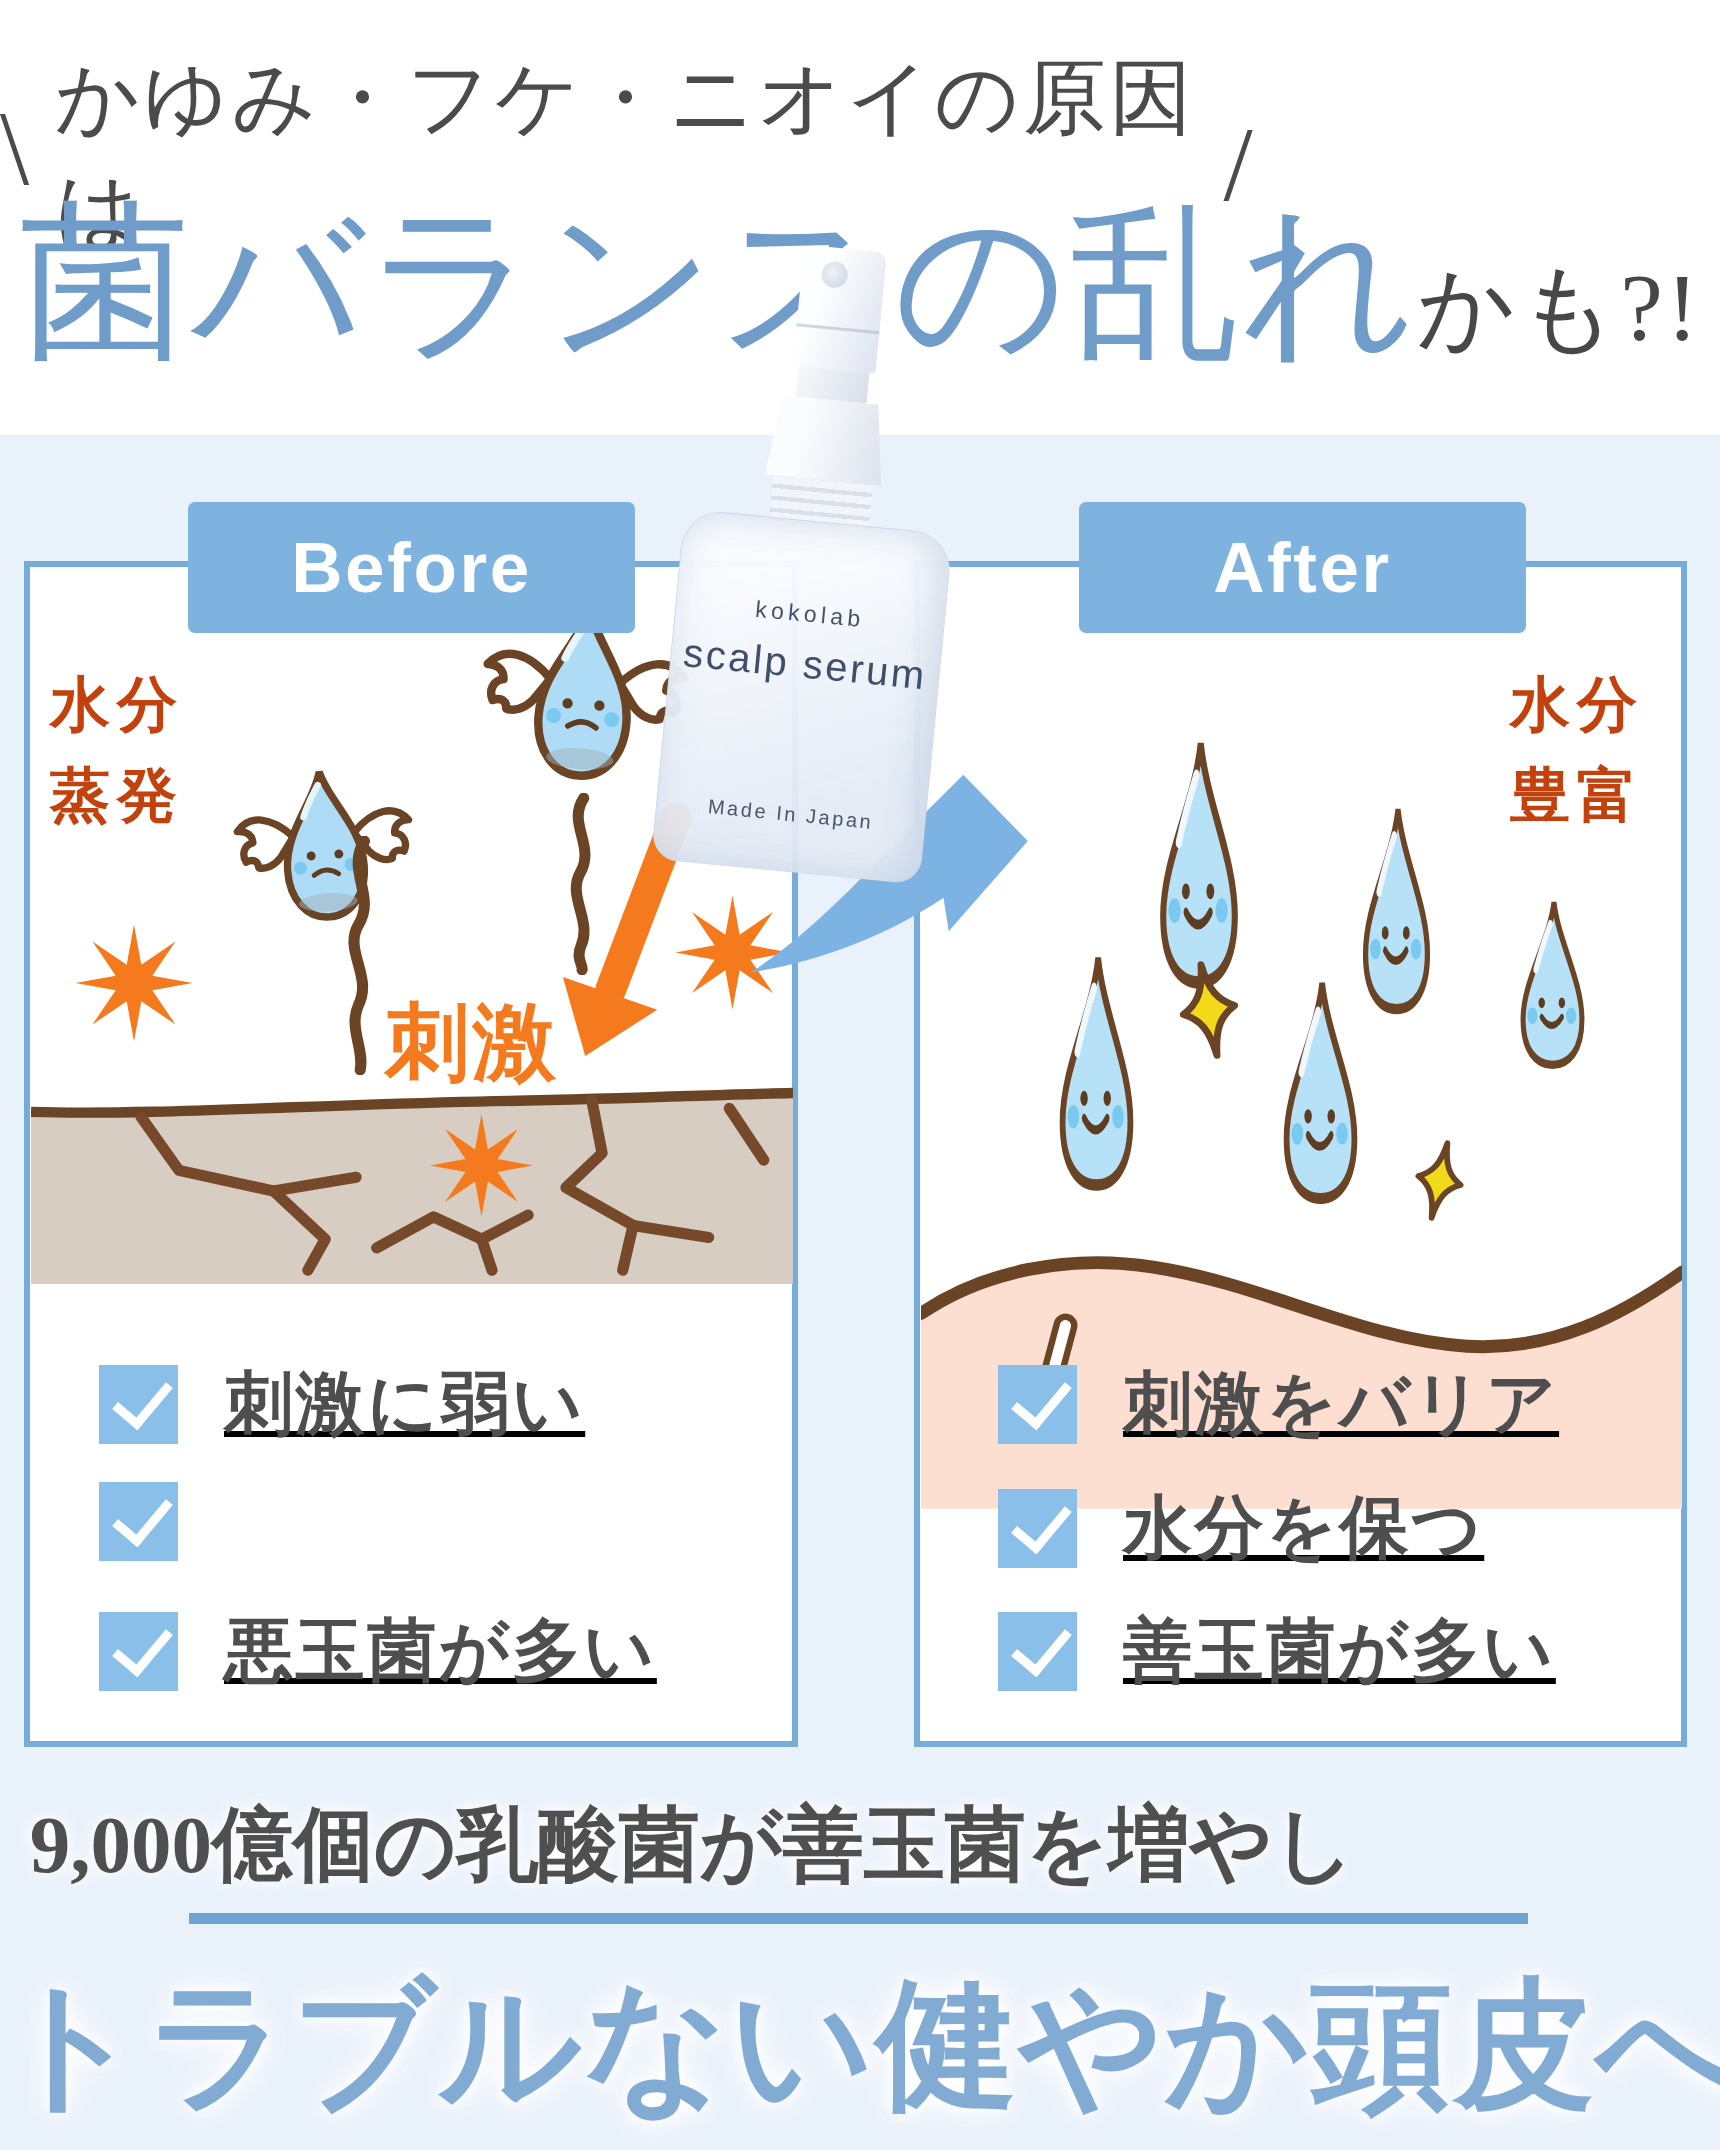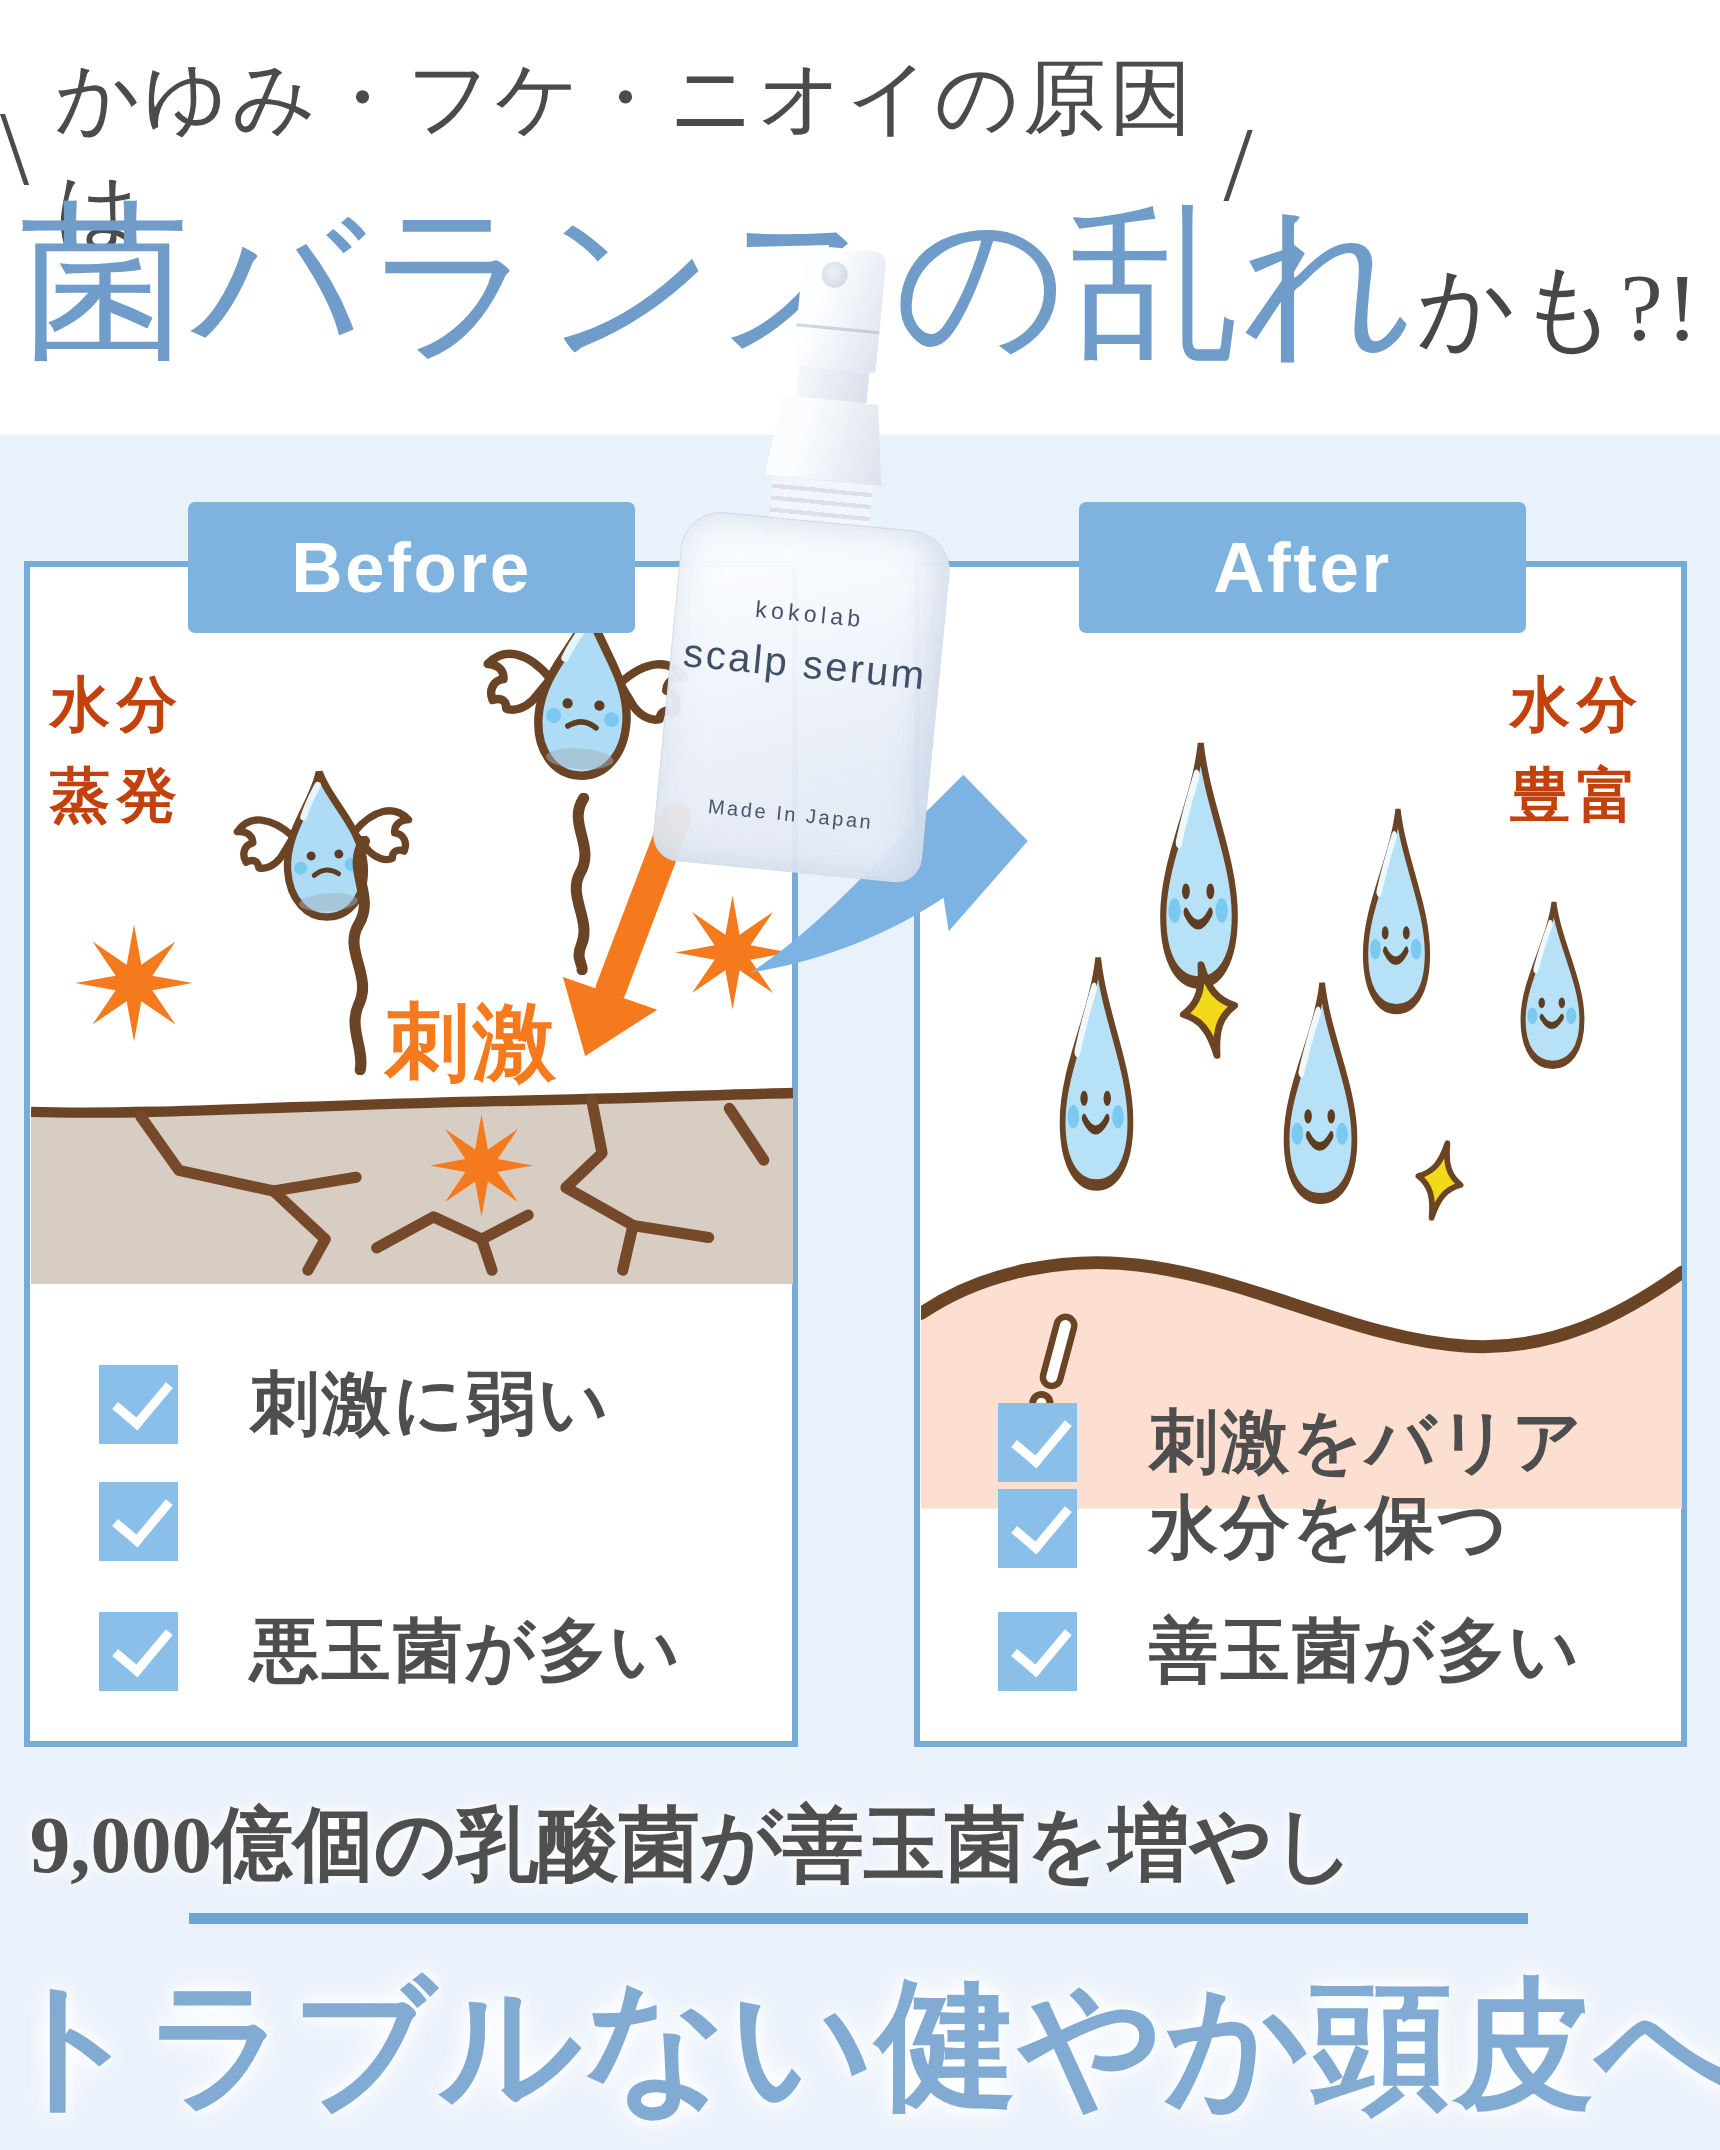--- a/index.html
+++ b/index.html
@@ -17,21 +17,21 @@
   .title-main{font-size:170px;color:#6f9cc8;letter-spacing:1.7px;}
   .title-suffix{font-size:96px;color:#474747;letter-spacing:3.4px;}
   
   .bluebg{left:0;top:435px;width:1721px;height:1716px;background:#e9f1fb;}
   .panel{background:#ffffff;border:6.9px solid #77abd8;z-index:1;}
   .plabel{background:#7db3de;color:#ffffff;text-align:center;z-index:3;
           font-weight:bold;font-size:71px;line-height:131px;letter-spacing:2.6px;border-radius:7px;}
   .caption{font-weight:bold;color:#c2410c;font-size:60px;line-height:1.52;letter-spacing:6.9px;z-index:2;}
   .irritation{font-weight:bold;color:#f5791d;font-size:84px;letter-spacing:3.4px;z-index:2;}
   
-  .checkrow{display:flex;align-items:center;gap:72px;z-index:2;}
+  .checkrow{display:flex;align-items:center;gap:46px;z-index:2;text-decoration:underline;}
   .checkbox{width:79px;height:79px;background:#89bfe8;position:relative;flex:0 0 auto;}
   .checkbox .tick{position:absolute;left:15.5px;top:17px;width:46px;height:24px;
                   border-left:9.5px solid #fff;border-bottom:9.5px solid #fff;transform:rotate(-50deg);}
   .chktext{font-weight:bold;font-size:69px;color:#4e4e4e;letter-spacing:2.6px;white-space:nowrap;}
   
   .bottle{left:690px;top:248px;width:284px;height:626px;z-index:5;transform:rotate(5.5deg);
           transform-origin:50% 22%;display:flex;flex-direction:column;align-items:center;}
   .actuator{width:83px;height:129px;background:linear-gradient(105deg,#fdfeff 30%,#dde3ee);
             border-radius:12px 12px 3.4px 3.4px;position:relative;}
   .actuator:after{content:"";position:absolute;left:20.6px;top:13.8px;width:26px;height:26px;border-radius:50%;
@@ -230,21 +230,21 @@
 
   <svg class="abs" style="left:921px;top:1229px;z-index:2;" width="761" height="280" viewBox="0 0 885 325">
     <path d="M0,98 C70,50 170,28 270,44 C400,64 510,128 635,136 C735,142 815,100 885,50 L885,325 L0,325 Z" fill="#fcdfd0"></path>
     <path d="M0,98 C70,50 170,28 270,44 C400,64 510,128 635,136 C735,142 815,100 885,50" stroke="#6b4425" stroke-width="15" fill="none" stroke-linecap="round"></path>
     <path d="M168,112 L152,172" stroke="#6b4425" stroke-width="28" stroke-linecap="round"></path>
     <path d="M168,112 L152,172" stroke="#ffffff" stroke-width="13" stroke-linecap="round"></path>
     <circle cx="140" cy="202" r="14" fill="#6b4425"></circle>
       <circle cx="140" cy="202" r="6" fill="#ffffff"></circle>
   </svg>
 
-  <div class="abs checkrow" style="left:998px;top:1396px;">
+  <div class="abs checkrow" style="left:998px;top:1358px;">
     <span class="checkbox">
         <span class="tick"></span>
       </span>
     <span class="chktext">刺激をバリア</span>
   </div>
   <div class="abs checkrow" style="left:998px;top:1482px;">
     <span class="checkbox">
         <span class="tick"></span>
       </span>
     <span class="chktext">水分を保つ</span>

